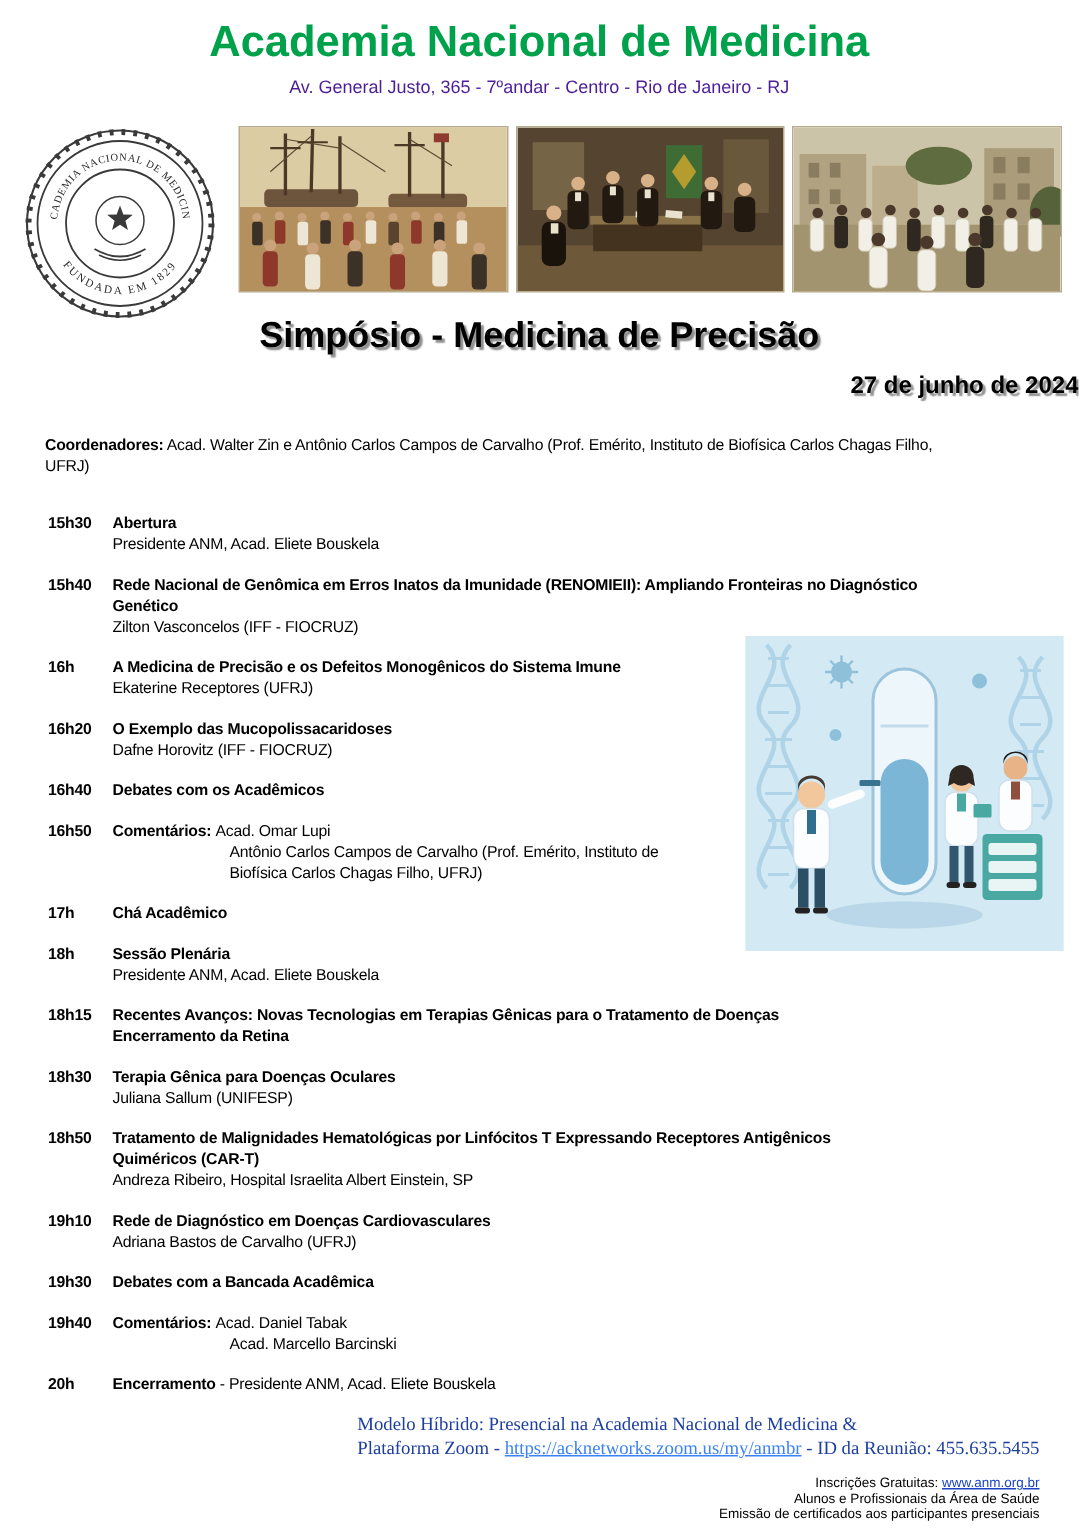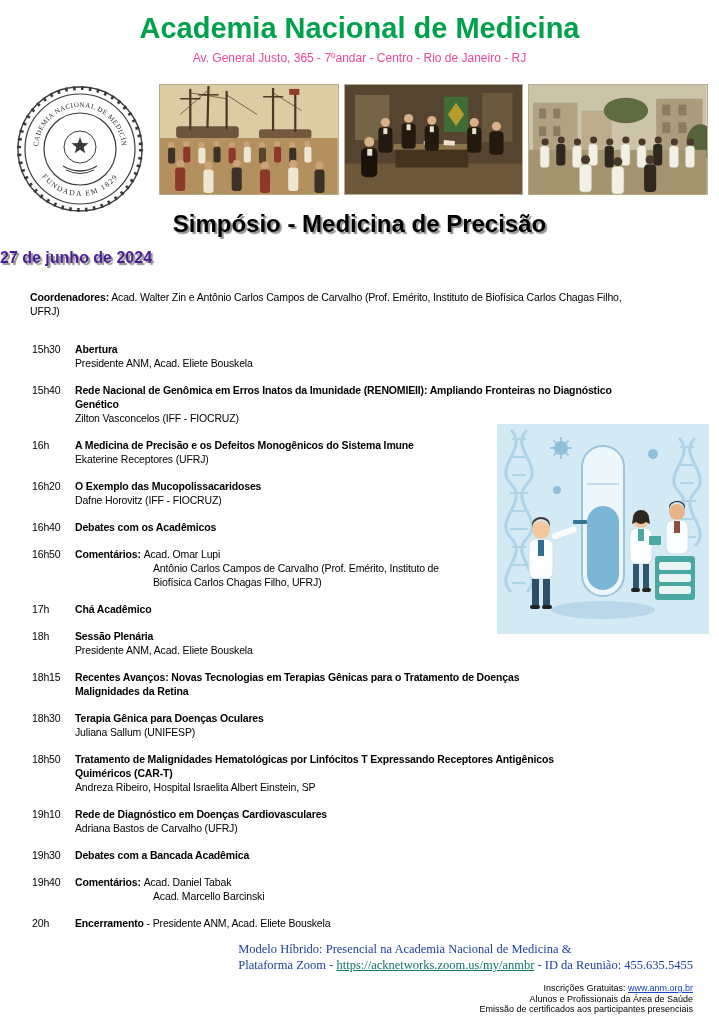--- a/index.html
+++ b/index.html
@@ -2,52 +2,52 @@
 <html><head>
 <meta charset="utf-8">
 <style>
   * { margin:0; padding:0; box-sizing:border-box; }
   body { background:#fff; font-family:"Liberation Sans", sans-serif; }
   .page { position:relative; width:719px; height:1024px; background:#fff; overflow:hidden; }
 
   .main-title { position:absolute; top:12px; left:0; width:100%; text-align:center;
     font-size:29px; font-weight:bold; color:#00a14b; }
   .address { position:absolute; top:51px; left:0; width:100%; text-align:center;
-    font-size:12px; color:#ec4899; }
+    font-size:12px; color:#4c1d95; }
 
   .seal { position:absolute; left:15px; top:84px; width:130px; height:130px; }
   .seal svg { width:100%; height:100%; display:block; }
   .seal-ring-text { font-family:"Liberation Serif", serif; fill:#2b2b2b; }
 
   .paintings { position:absolute; left:159px; top:84px; width:549px; height:111px;
     display:flex; gap:5px; }
   .painting { flex:1; height:111px; border:1px solid #b9ab8e; }
 
   .event-title { position:absolute; top:210px; left:0; width:100%; text-align:center;
     font-size:24px; font-weight:bold; color:#000000; text-shadow:2px 2px 1px #8f8f8f; }
-  .event-date { position:absolute; top:249px; left:0; width:100%; text-align:left;
-    font-size:16px; font-weight:bold; color:#4c1d95; text-shadow:2px 2px 1px #8f8f8f; }
+  .event-date { position:absolute; top:249px; left:0; width:100%; text-align:right;
+    font-size:16px; font-weight:bold; color:#000000; text-shadow:2px 2px 1px #8f8f8f; }
 
   .coordinators { position:absolute; top:291px; left:30px; width:680px;
     font-size:10.5px; line-height:13.5px; letter-spacing:-0.15px; color:#000; }
   .bold { font-weight:bold; }
 
   .schedule { position:absolute; top:342px; left:32px; width:677px; font-size:10.5px;
     letter-spacing:-0.15px; color:#000; }
   .sched-row { position:relative; padding-left:43px; margin-bottom:13px; }
-  .sched-time { position:absolute; left:0; top:0; font-weight:normal; line-height:14px;text-align:right; }
+  .sched-time { position:absolute; left:0; top:0; font-weight:bold; line-height:14px;text-align:right; }
   .sched-line { line-height:14px; min-height:14px; }
 
   .illustration { position:absolute; top:82px; right:0; width:212px; height:210px;
     background:#d3e9f4; }
   .illustration svg { display:block; width:100%; height:100%; }
 
   .hybrid-note { position:absolute; top:941px; right:26px; 
     font-family:"Liberation Serif", serif; font-size:12.5px; color:#1c3e9e; line-height:16px; }
-  .zoom-link { color:#0f766e; text-decoration:underline; cursor:pointer; }
+  .zoom-link { color:#3b82f6; text-decoration:underline; cursor:pointer; }
 
   .reg-info { position:absolute; top:983px; right:26px; text-align:right;
     font-size:9px; color:#000; line-height:10.5px; }
   .anm-link { color:#1a43c8; text-decoration:underline; cursor:pointer; }
 </style>
 </head>
 <body>
 
 <div class="page">
 
@@ -354,21 +354,21 @@
           <div class="sched-line"><span class="bold">Chá Acadêmico</span></div>
         </div>
         <div class="sched-row">
           <span class="sched-time">18h</span>
           <div class="sched-line"><span class="bold">Sessão Plenária</span></div>
           <div class="sched-line"><span>Presidente ANM, Acad. Eliete Bouskela</span></div>
         </div>
         <div class="sched-row">
           <span class="sched-time">18h15</span>
           <div class="sched-line"><span class="bold">Recentes Avanços: Novas Tecnologias em Terapias Gênicas para o Tratamento de Doenças</span></div>
-          <div class="sched-line"><span class="bold">Malignidades da Retina</span></div>
+          <div class="sched-line"><span class="bold">Encerramento da Retina</span></div>
         </div>
         <div class="sched-row">
           <span class="sched-time">18h30</span>
           <div class="sched-line"><span class="bold">Terapia Gênica para Doenças Oculares</span></div>
           <div class="sched-line"><span>Juliana Sallum (UNIFESP)</span></div>
         </div>
         <div class="sched-row">
           <span class="sched-time">18h50</span>
           <div class="sched-line"><span class="bold">Tratamento de Malignidades Hematológicas por Linfócitos T Expressando Receptores Antigênicos</span></div>
           <div class="sched-line"><span class="bold">Quiméricos (CAR-T)</span></div>

